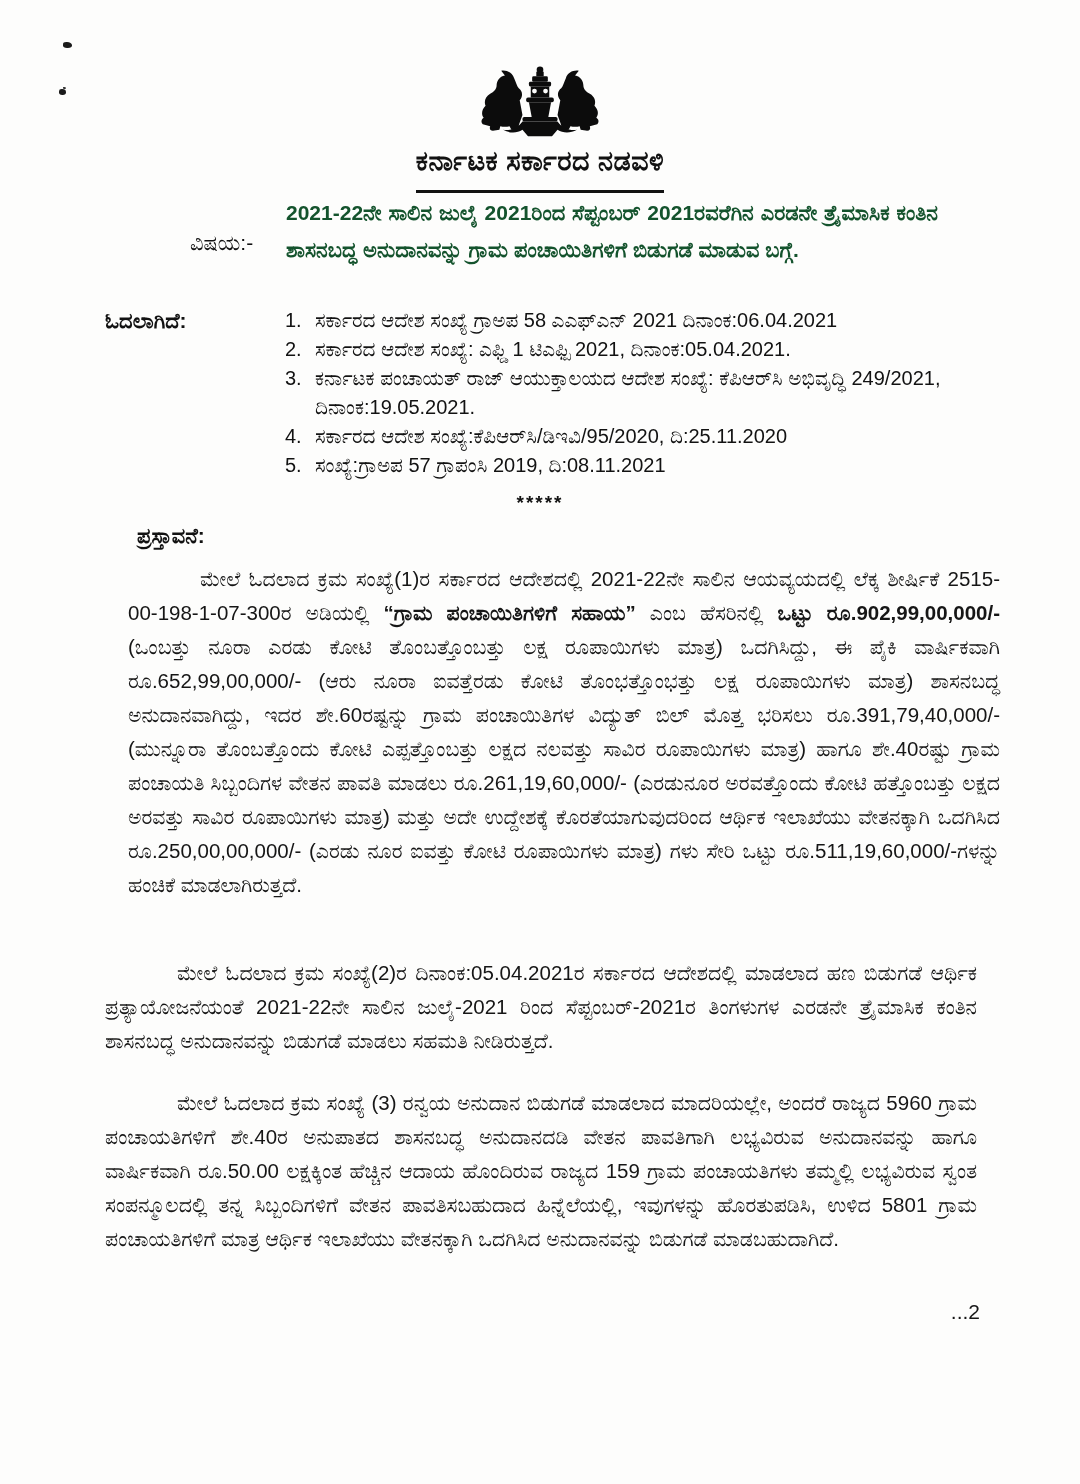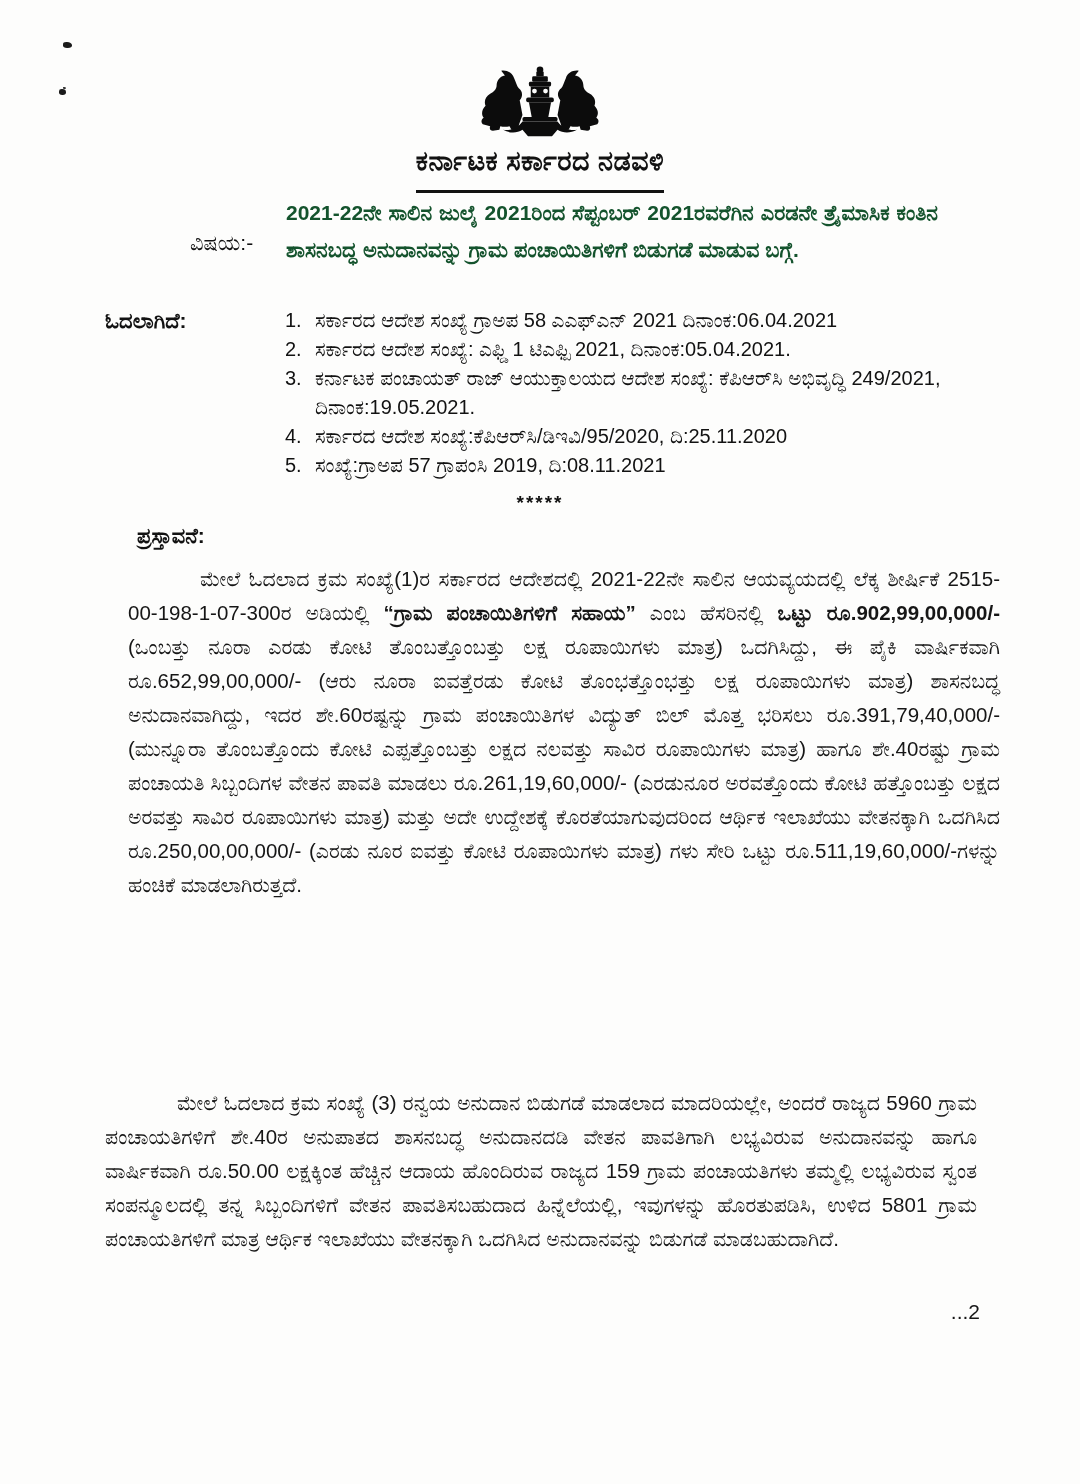--- a/index.html
+++ b/index.html
@@ -144,18 +144,19 @@
   </div>
 
   <div class="stars">*****</div>
 
   <div class="preamble-heading">ಪ್ರಸ್ತಾವನೆ:</div>
 
   <div class="body-para para-1">
     <span>ಮೇಲೆ ಓದಲಾದ ಕ್ರಮ ಸಂಖ್ಯೆ(1)ರ ಸರ್ಕಾರದ ಆದೇಶದಲ್ಲಿ 2021-22ನೇ ಸಾಲಿನ ಆಯವ್ಯಯದಲ್ಲಿ ಲೆಕ್ಕ ಶೀರ್ಷಿಕೆ 2515-00-198-1-07-300ರ ಅಡಿಯಲ್ಲಿ </span><span class="b">“ಗ್ರಾಮ ಪಂಚಾಯಿತಿಗಳಿಗೆ ಸಹಾಯ”</span><span> ಎಂಬ ಹೆಸರಿನಲ್ಲಿ </span><span class="b">ಒಟ್ಟು ರೂ.902,99,00,000/-</span><span> (ಒಂಬತ್ತು ನೂರಾ ಎರಡು ಕೋಟಿ ತೊಂಬತ್ತೊಂಬತ್ತು ಲಕ್ಷ ರೂಪಾಯಿಗಳು ಮಾತ್ರ) ಒದಗಿಸಿದ್ದು, ಈ ಪೈಕಿ ವಾರ್ಷಿಕವಾಗಿ ರೂ.652,99,00,000/- (ಆರು ನೂರಾ ಐವತ್ತೆರಡು ಕೋಟಿ ತೊಂಭತ್ತೊಂಭತ್ತು ಲಕ್ಷ ರೂಪಾಯಿಗಳು ಮಾತ್ರ) ಶಾಸನಬದ್ಧ ಅನುದಾನವಾಗಿದ್ದು, ಇದರ ಶೇ.60ರಷ್ಟನ್ನು ಗ್ರಾಮ ಪಂಚಾಯಿತಿಗಳ ವಿದ್ಯುತ್ ಬಿಲ್ ಮೊತ್ತ ಭರಿಸಲು ರೂ.391,79,40,000/- (ಮುನ್ನೂರಾ ತೊಂಬತ್ತೊಂದು ಕೋಟಿ ಎಪ್ಪತ್ತೊಂಬತ್ತು ಲಕ್ಷದ ನಲವತ್ತು ಸಾವಿರ ರೂಪಾಯಿಗಳು ಮಾತ್ರ) ಹಾಗೂ ಶೇ.40ರಷ್ಟು ಗ್ರಾಮ ಪಂಚಾಯತಿ ಸಿಬ್ಬಂದಿಗಳ ವೇತನ ಪಾವತಿ ಮಾಡಲು ರೂ.261,19,60,000/- (ಎರಡುನೂರ ಅರವತ್ತೊಂದು ಕೋಟಿ ಹತ್ತೊಂಬತ್ತು ಲಕ್ಷದ ಅರವತ್ತು ಸಾವಿರ ರೂಪಾಯಿಗಳು ಮಾತ್ರ) ಮತ್ತು ಅದೇ ಉದ್ದೇಶಕ್ಕೆ ಕೊರತೆಯಾಗುವುದರಿಂದ ಆರ್ಥಿಕ ಇಲಾಖೆಯು ವೇತನಕ್ಕಾಗಿ ಒದಗಿಸಿದ ರೂ.250,00,00,000/- (ಎರಡು ನೂರ ಐವತ್ತು ಕೋಟಿ ರೂಪಾಯಿಗಳು ಮಾತ್ರ) ಗಳು ಸೇರಿ ಒಟ್ಟು ರೂ.511,19,60,000/-ಗಳನ್ನು ಹಂಚಿಕೆ ಮಾಡಲಾಗಿರುತ್ತದೆ.</span>
   </div>
 
+  <div class="body-para para-2">ಮೇಲೆ ಓದಲಾದ ಕ್ರಮ ಸಂಖ್ಯೆ(2)ರ ದಿನಾಂಕ:05.04.2021ರ ಸರ್ಕಾರದ ಆದೇಶದಲ್ಲಿ ಮಾಡಲಾದ ಹಣ ಬಿಡುಗಡೆ ಆರ್ಥಿಕ ಪ್ರತ್ಯಾಯೋಜನೆಯಂತೆ 2021-22ನೇ ಸಾಲಿನ ಜುಲೈ-2021 ರಿಂದ ಸೆಪ್ಟಂಬರ್-2021ರ ತಿಂಗಳುಗಳ ಎರಡನೇ ತ್ರೈಮಾಸಿಕ ಕಂತಿನ ಶಾಸನಬದ್ಧ ಅನುದಾನವನ್ನು ಬಿಡುಗಡೆ ಮಾಡಲು ಸಹಮತಿ ನೀಡಿರುತ್ತದೆ.</div>
 
   <div class="body-para para-3">ಮೇಲೆ ಓದಲಾದ ಕ್ರಮ ಸಂಖ್ಯೆ (3) ರನ್ವಯ ಅನುದಾನ ಬಿಡುಗಡೆ ಮಾಡಲಾದ ಮಾದರಿಯಲ್ಲೇ, ಅಂದರೆ ರಾಜ್ಯದ 5960 ಗ್ರಾಮ ಪಂಚಾಯತಿಗಳಿಗೆ ಶೇ.40ರ ಅನುಪಾತದ ಶಾಸನಬದ್ಧ ಅನುದಾನದಡಿ ವೇತನ ಪಾವತಿಗಾಗಿ ಲಭ್ಯವಿರುವ ಅನುದಾನವನ್ನು ಹಾಗೂ ವಾರ್ಷಿಕವಾಗಿ ರೂ.50.00 ಲಕ್ಷಕ್ಕಿಂತ ಹೆಚ್ಚಿನ ಆದಾಯ ಹೊಂದಿರುವ ರಾಜ್ಯದ 159 ಗ್ರಾಮ ಪಂಚಾಯತಿಗಳು ತಮ್ಮಲ್ಲಿ ಲಭ್ಯವಿರುವ ಸ್ವಂತ ಸಂಪನ್ಮೂಲದಲ್ಲಿ ತನ್ನ ಸಿಬ್ಬಂದಿಗಳಿಗೆ ವೇತನ ಪಾವತಿಸಬಹುದಾದ ಹಿನ್ನೆಲೆಯಲ್ಲಿ, ಇವುಗಳನ್ನು ಹೊರತುಪಡಿಸಿ, ಉಳಿದ 5801 ಗ್ರಾಮ ಪಂಚಾಯತಿಗಳಿಗೆ ಮಾತ್ರ ಆರ್ಥಿಕ ಇಲಾಖೆಯು ವೇತನಕ್ಕಾಗಿ ಒದಗಿಸಿದ ಅನುದಾನವನ್ನು ಬಿಡುಗಡೆ ಮಾಡಬಹುದಾಗಿದೆ.</div>
 
   <div class="page-marker">...2</div>
 
 </div>
 
 </body></html>

